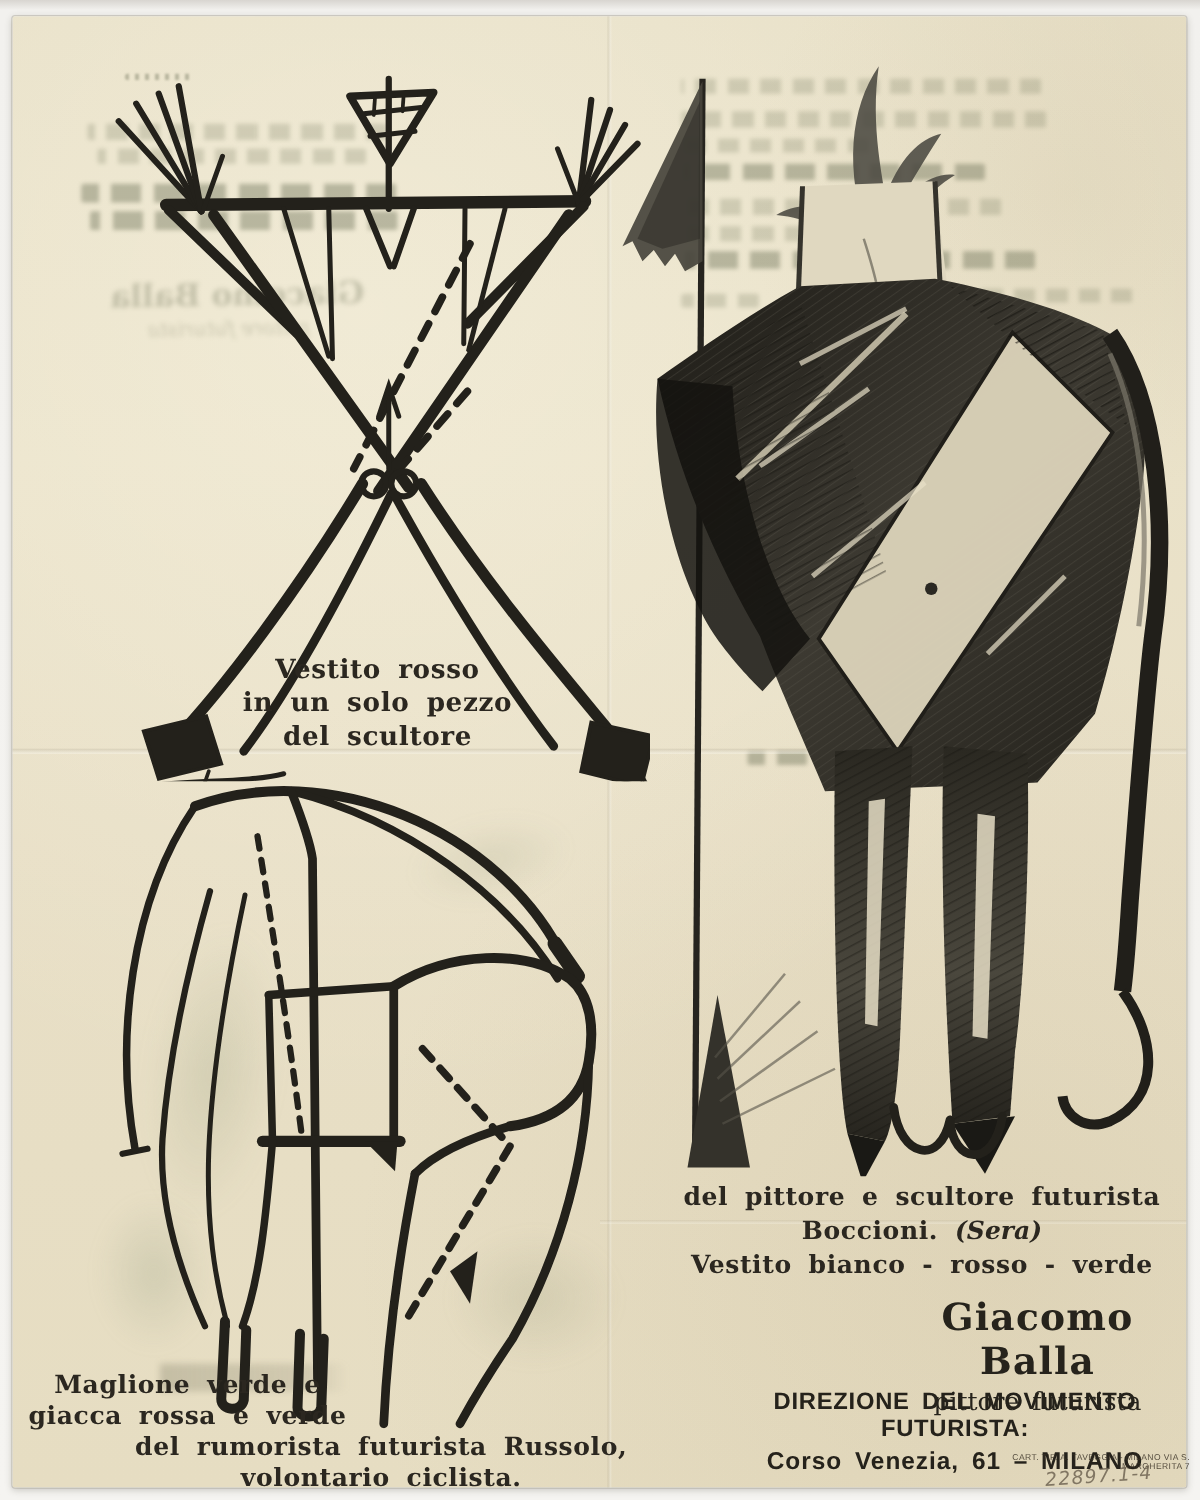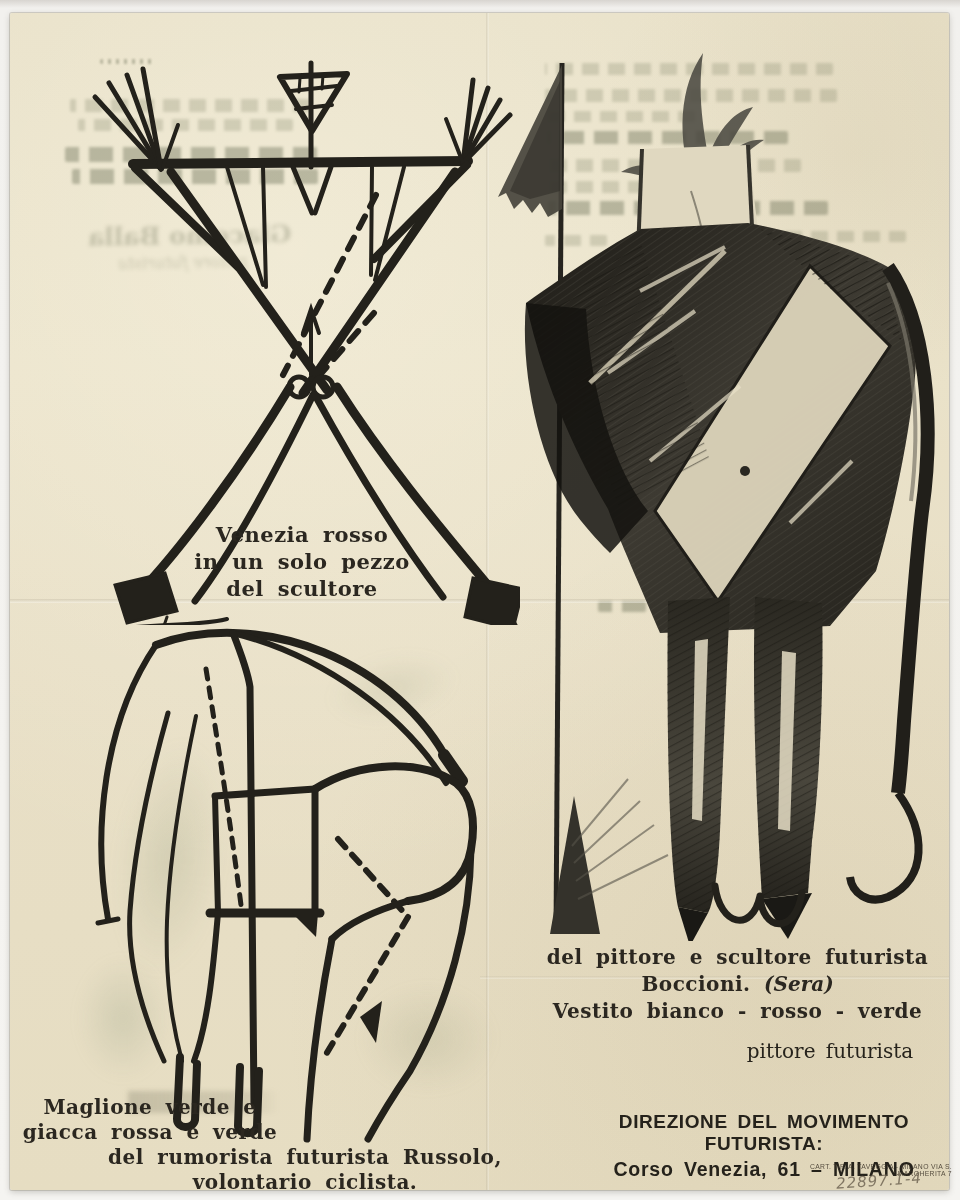--- a/index.html
+++ b/index.html
@@ -278,37 +278,38 @@
 
       <path d="M110,436 L107,498 C107,508 123,509 125,499 L127,443" stroke-width="8"></path>
       <path d="M170,446 L168,505 C168,514 185,515 187,505 L189,450" stroke-width="8"></path>
     </g>
 
     <path d="M222,292 L248,292 L246,316 Z" fill="#23211b"></path>
     <path d="M290,396 L312,380 L306,422 Z" fill="#23211b"></path>
   </svg>
 
   <div class="cap" id="caption-carra">
-    <span class="ln">Venezia rosso</span>
+    <span class="ln">Vestito rosso</span>
     <span class="ln">in un solo pezzo</span>
     <span class="ln">del scultore</span>
   </div>
 
   <div class="cap" id="caption-boccioni">
     <span class="ln"><span>del pittore e scultore futurista Boccioni.</span>&nbsp;<span class="note">(Sera)</span></span>
     <span class="ln">Vestito bianco - rosso - verde</span>
   </div>
 
   <div class="cap" id="caption-russolo">
     <span class="ln1">Maglione verde e</span>
     <span class="ln2">giacca rossa e verde</span>
     <span class="ln3">del rumorista futurista Russolo, volontario ciclista.</span>
   </div>
 
   <div id="signature">
+    <span class="name">Giacomo Balla</span>
     <span class="title">pittore futurista</span>
   </div>
 
   <div id="address">
     <span class="a1">DIREZIONE DEL MOVIMENTO FUTURISTA:</span>
     <span class="a2">Corso Venezia, 61 – MILANO</span>
   </div>
 
   <div id="printer">CART. TIP. A. TAVEGGIA - MILANO VIA S. MARGHERITA 7</div>
   <div id="handnum">22897.1-4</div>

